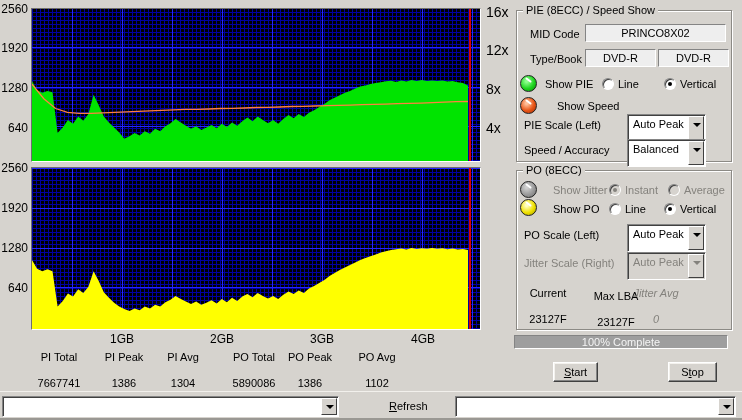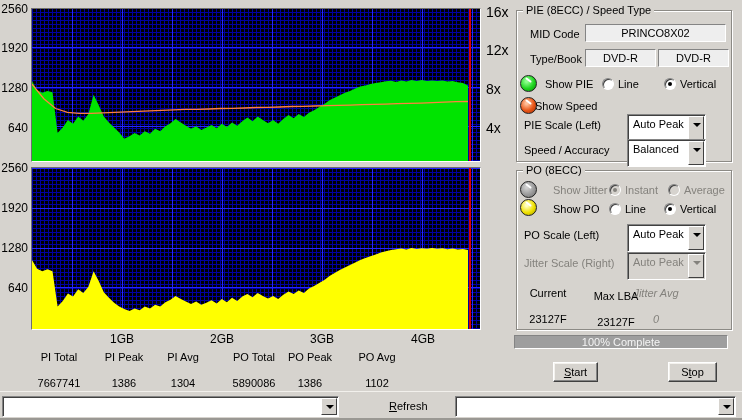--- a/index.html
+++ b/index.html
@@ -201,37 +201,37 @@
 <div class="statcol" style="left:310px; top:351px;">
   <span class="lab">PO Peak</span>
   <span class="val">1386</span>
 </div>
 <div class="statcol" style="left:377px; top:351px;">
   <span class="lab">PO Avg</span>
   <span class="val">1102</span>
 </div>
 
 <div class="group" style="top:10px; height:152px;">
-  <span class="gtitle">PIE (8ECC) / Speed Type</span>
+  <span class="gtitle">PIE (8ECC) / Speed Show</span>
 </div>
 <span class="lbl" style="left:530px; top:28px;">MID Code</span>
 <div class="field" style="left:585px; top:24px; width:141px;">PRINCO8X02</div>
 <span class="lbl" style="left:530px; top:53px;">Type/Book</span>
 <div class="field" style="left:585px; top:49px; width:71px;">DVD-R</div>
 <div class="field" style="left:658px; top:49px; width:71px;">DVD-R</div>
 
 <span class="led green" style="left:520px; top:75px;"></span>
 <span class="lbl" style="left:545px; top:78px;">Show PIE</span>
 <span class="radio" style="left:602px; top:78px;"></span>
 <span class="lbl" style="left:618px; top:78px;">Line</span>
 <span class="radio checked" style="left:664px; top:78px;"></span>
 <span class="lbl" style="left:680px; top:78px;">Vertical</span>
 
 <span class="led orange" style="left:520px; top:97px;"></span>
-<span class="lbl" style="left:535px; top:100px;">Show Speed</span>
+<span class="lbl" style="left:557px; top:100px;">Show Speed</span>
 
 <span class="lbl" style="left:524px; top:119px;">PIE Scale (Left)</span>
 <div class="combo" style="left:627px; top:114px; width:79px;">
   <span class="ctext">Auto Peak</span>
   <span class="cbtn"></span>
 </div>
 <span class="lbl" style="left:524px; top:144px;">Speed / Accuracy</span>
 <div class="combo" style="left:627px; top:139px; width:79px;">
   <span class="ctext">Balanced</span>
   <span class="cbtn"></span>

